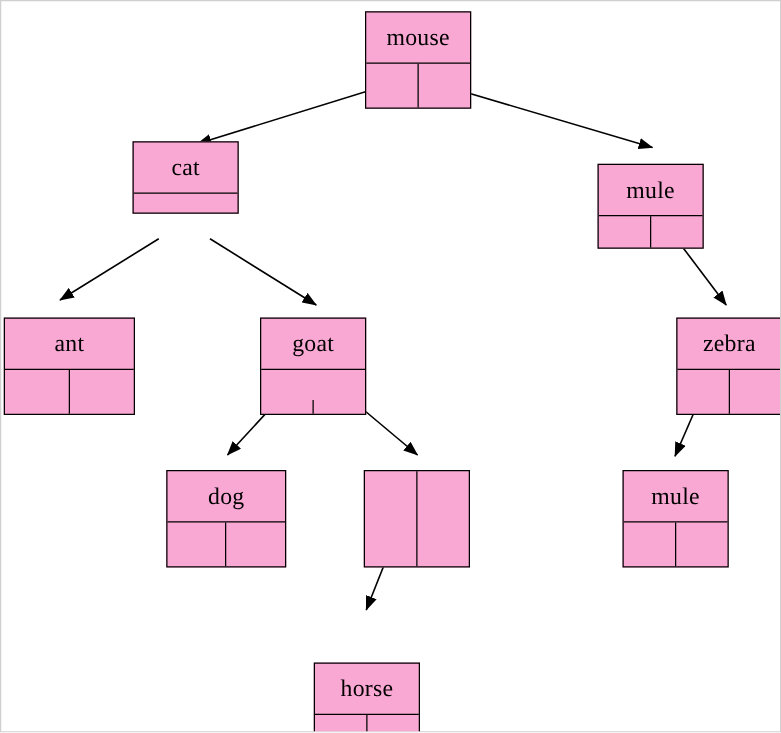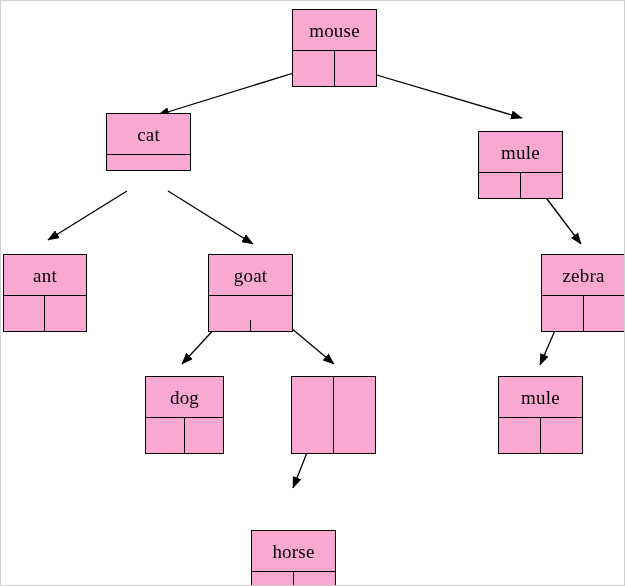--- a/index.html
+++ b/index.html
@@ -98,42 +98,42 @@
           <div class="ptr-cell right"></div>
         </div>
       </div>
       <div class="node" style="left: 477px; top: 130px; width: 85px; height: 68px; border-color: rgb(0, 0, 0);">
         <div class="node-label">mule</div>
         <div class="node-pointers">
           <div class="ptr-cell left"></div>
           <div class="ptr-cell right"></div>
         </div>
       </div>
-      <div class="node" style="left: 2px; top: 253px; width: 84px; height: 78px; border-color: rgb(0, 0, 0); justify-content: flex-end;">
+      <div class="node" style="left: 2px; top: 253px; width: 105px; height: 78px; border-color: rgb(0, 0, 0); justify-content: flex-end;">
         <div class="node-label">ant</div>
         <div class="node-pointers">
           <div class="ptr-cell left"></div>
           <div class="ptr-cell right"></div>
         </div>
       </div>
       <div class="node" style="left: 207px; top: 253px; width: 85px; height: 78px; border-color: rgb(0, 0, 0); gap: 24px;">
         <div class="node-label">goat</div>
         <div class="node-pointers">
           <div class="ptr-cell left"></div>
           <div class="ptr-cell right"></div>
         </div>
       </div>
       <div class="node" style="left: 540px; top: 253px; width: 85px; height: 78px; border-color: rgb(0, 0, 0);">
         <div class="node-label">zebra</div>
         <div class="node-pointers">
           <div class="ptr-cell left"></div>
           <div class="ptr-cell right"></div>
         </div>
       </div>
-      <div class="node" style="left: 144px; top: 375px; width: 79px; height: 78px; border-color: rgb(0, 0, 0); justify-content: center;">
+      <div class="node" style="left: 132px; top: 375px; width: 96px; height: 78px; border-color: rgb(0, 0, 0); justify-content: center;">
         <div class="node-label">dog</div>
         <div class="node-pointers">
           <div class="ptr-cell left"></div>
           <div class="ptr-cell right"></div>
         </div>
       </div>
       <div class="node" style="left: 290px; top: 375px; width: 85px; height: 78px; border-color: rgb(0, 0, 0);">
         <div class="node-pointers">
           <div class="ptr-cell left"></div>
           <div class="ptr-cell right"></div>

